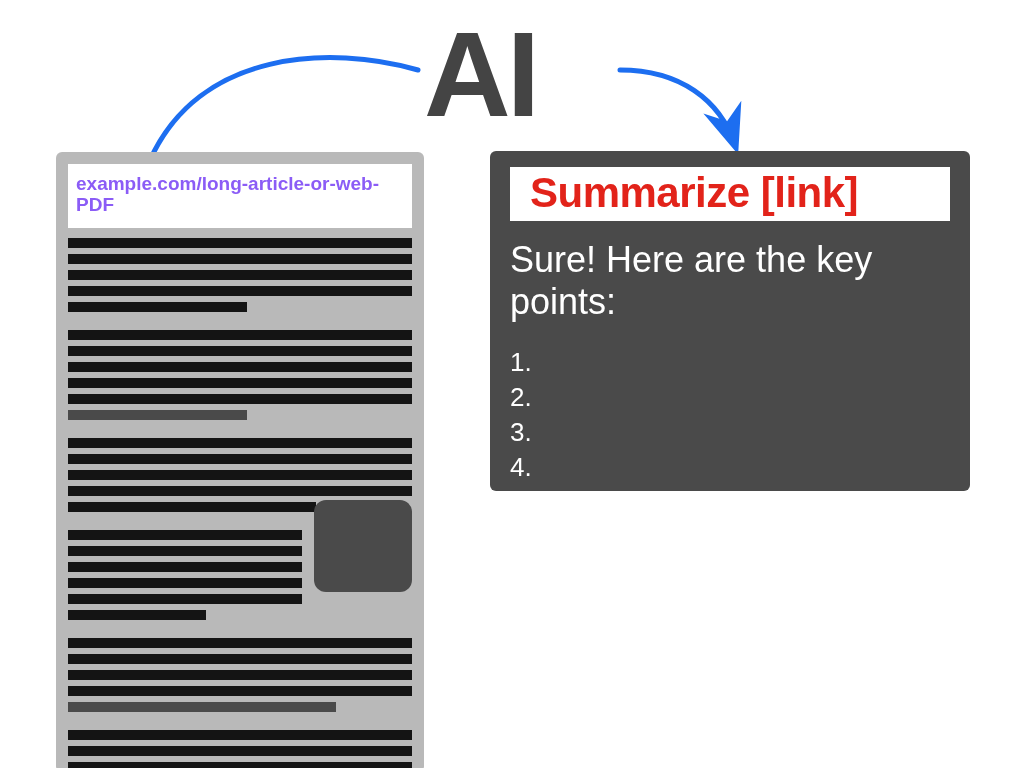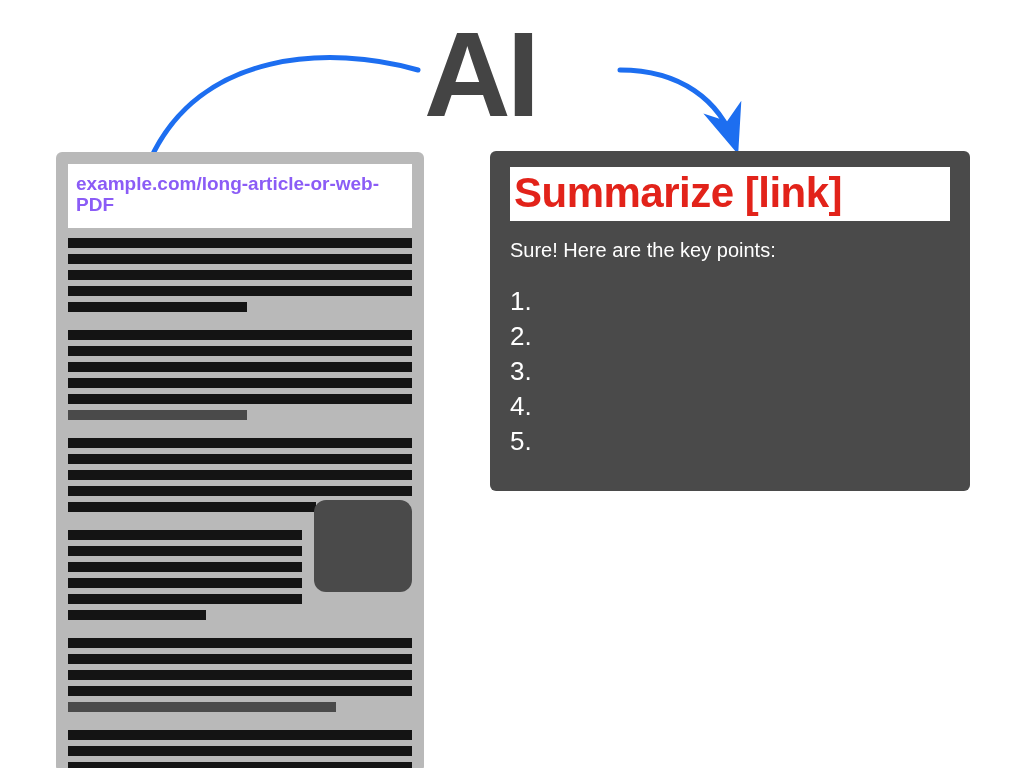--- a/index.html
+++ b/index.html
@@ -58,27 +58,27 @@
     background: #4a4a4a;
     border-radius: 6px;
     padding: 16px 20px 20px 20px;
     color: #ffffff;
   }
   .summary-title {
     background: #ffffff;
     color: #e2231a;
     font-weight: 700;
     font-size: 42px;
-    padding: 4px 12px 6px 4px;
+    padding: 4px 12px 6px 20px;
     margin-bottom: 18px;
     line-height: 1.05;
     letter-spacing: -0.5px;
   }
   .summary-sub {
-    font-size: 20px;
+    font-size: 36px;
     font-weight: 400;
     margin-bottom: 22px;
   }
   .summary-list {
     font-size: 26px;
     font-weight: 400;
     line-height: 1.35;
   }
   .summary-list div { margin-bottom: 0; }
 

